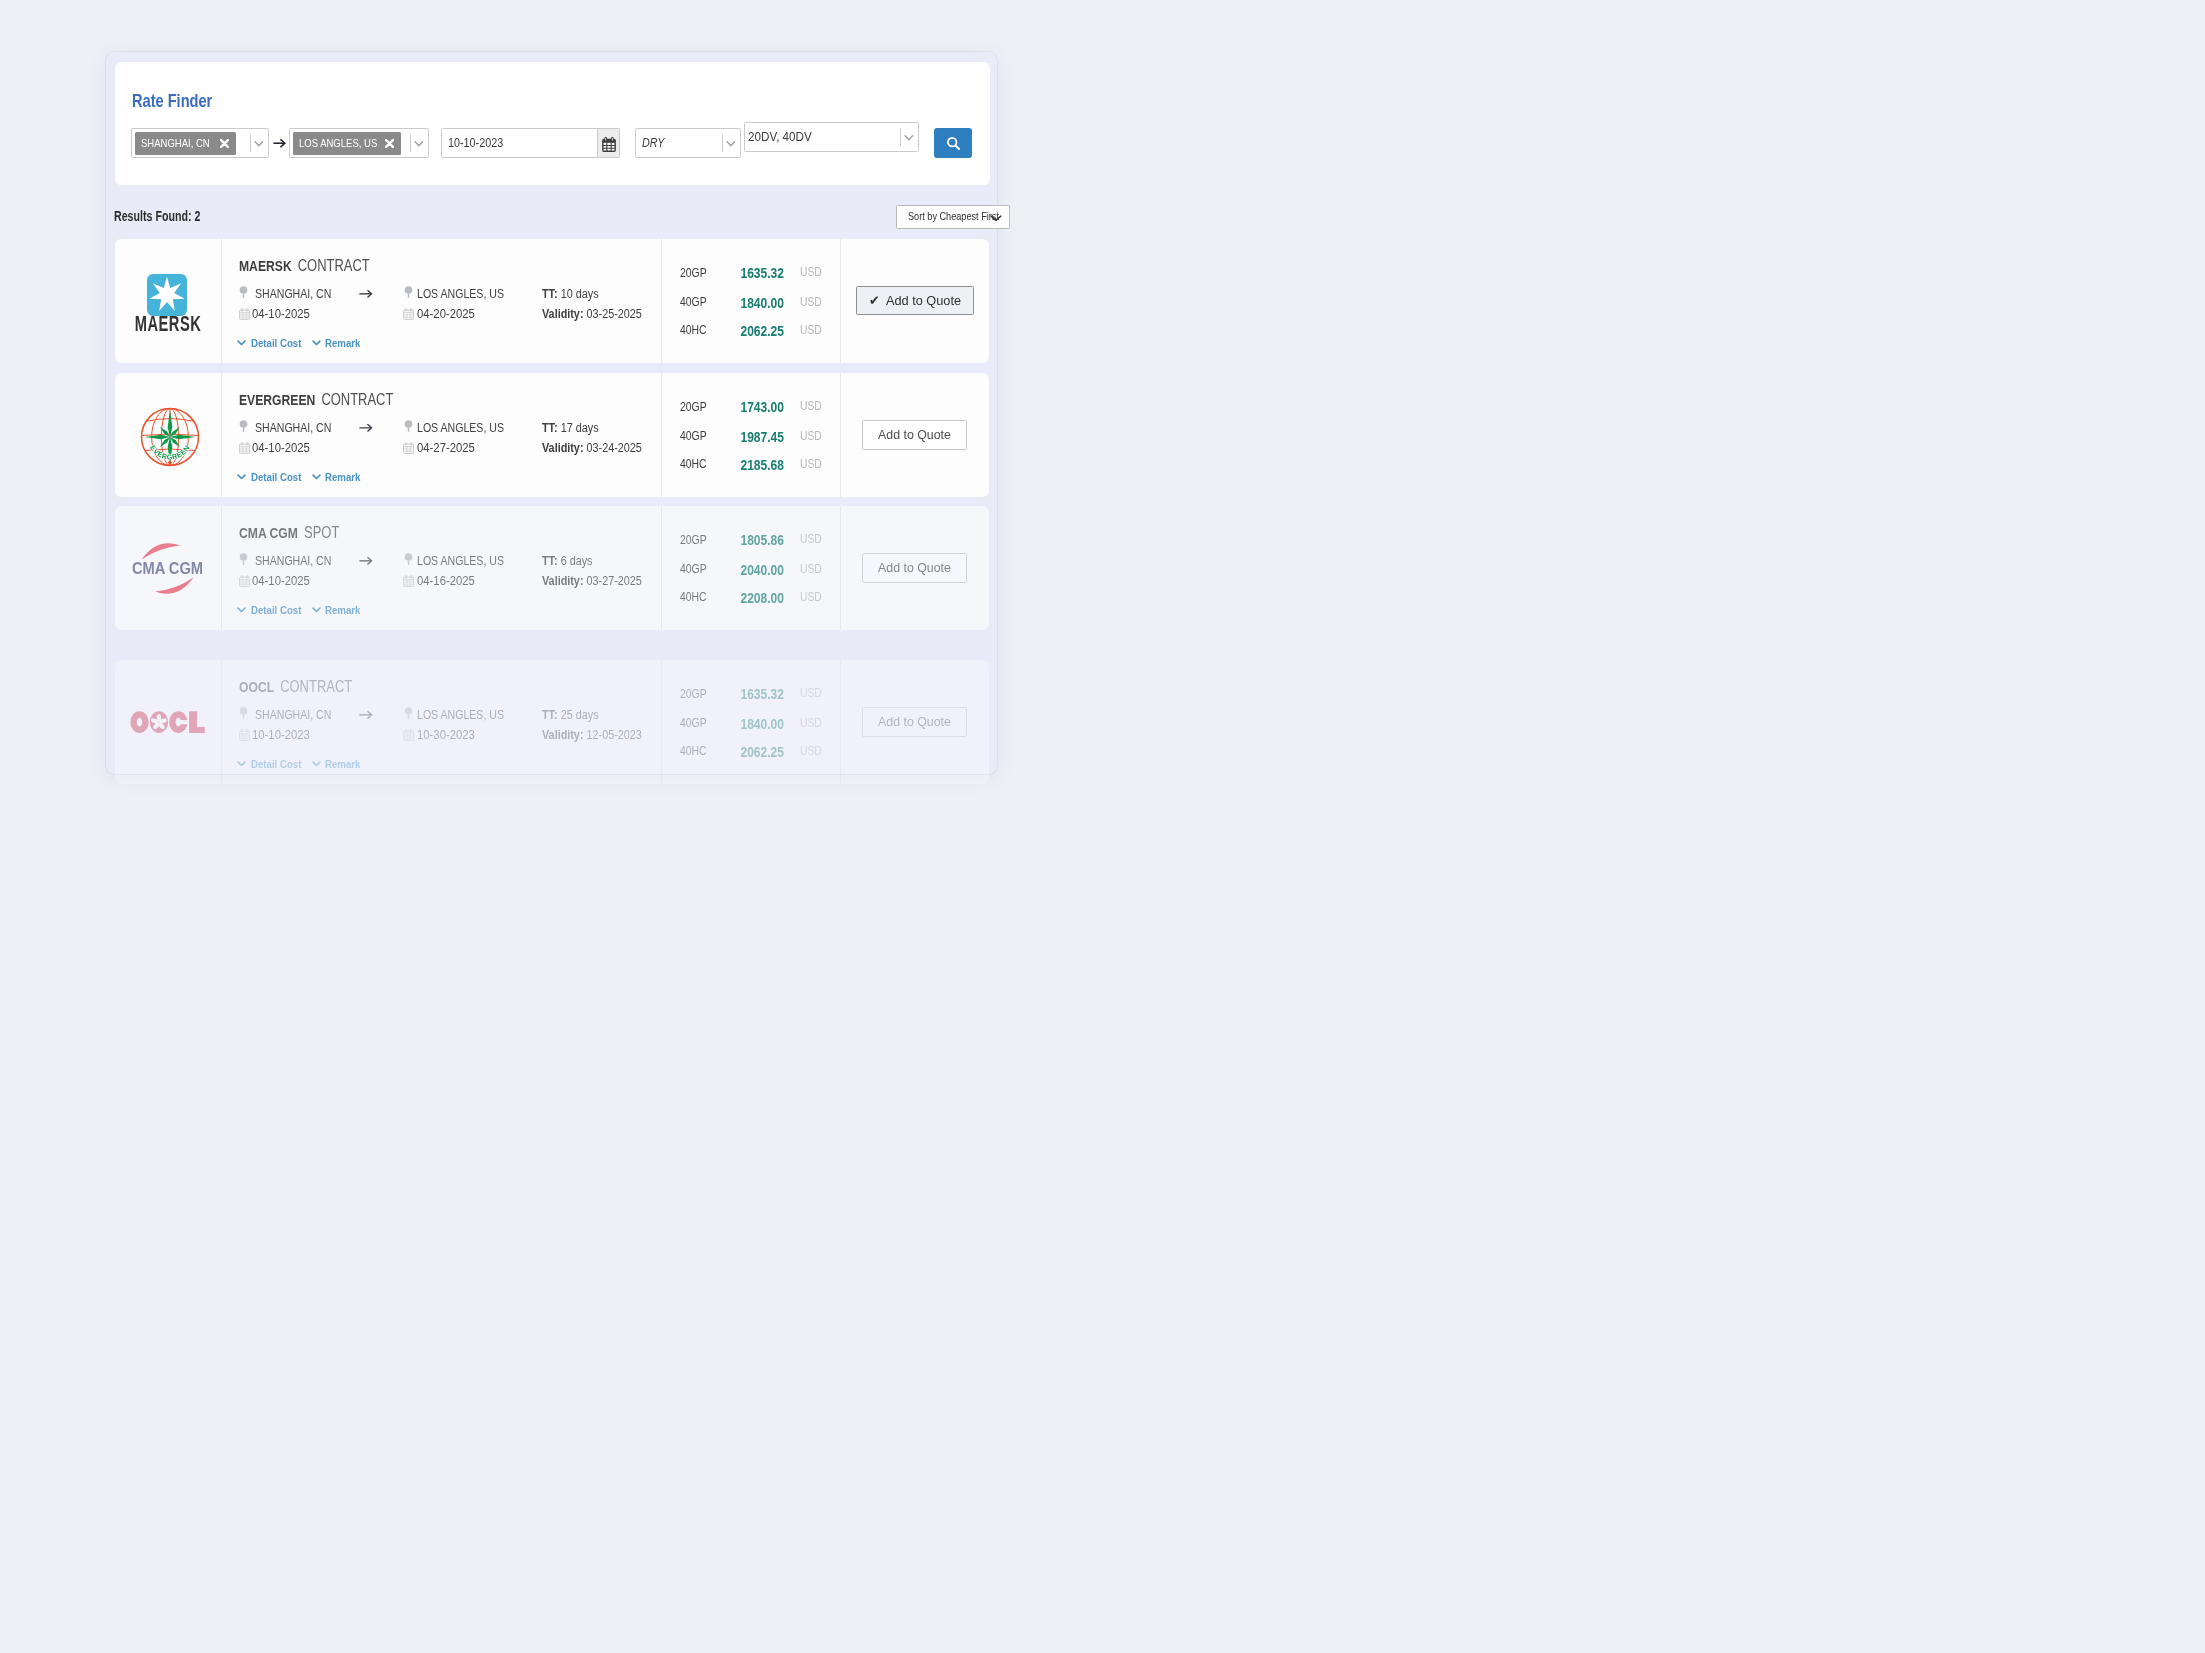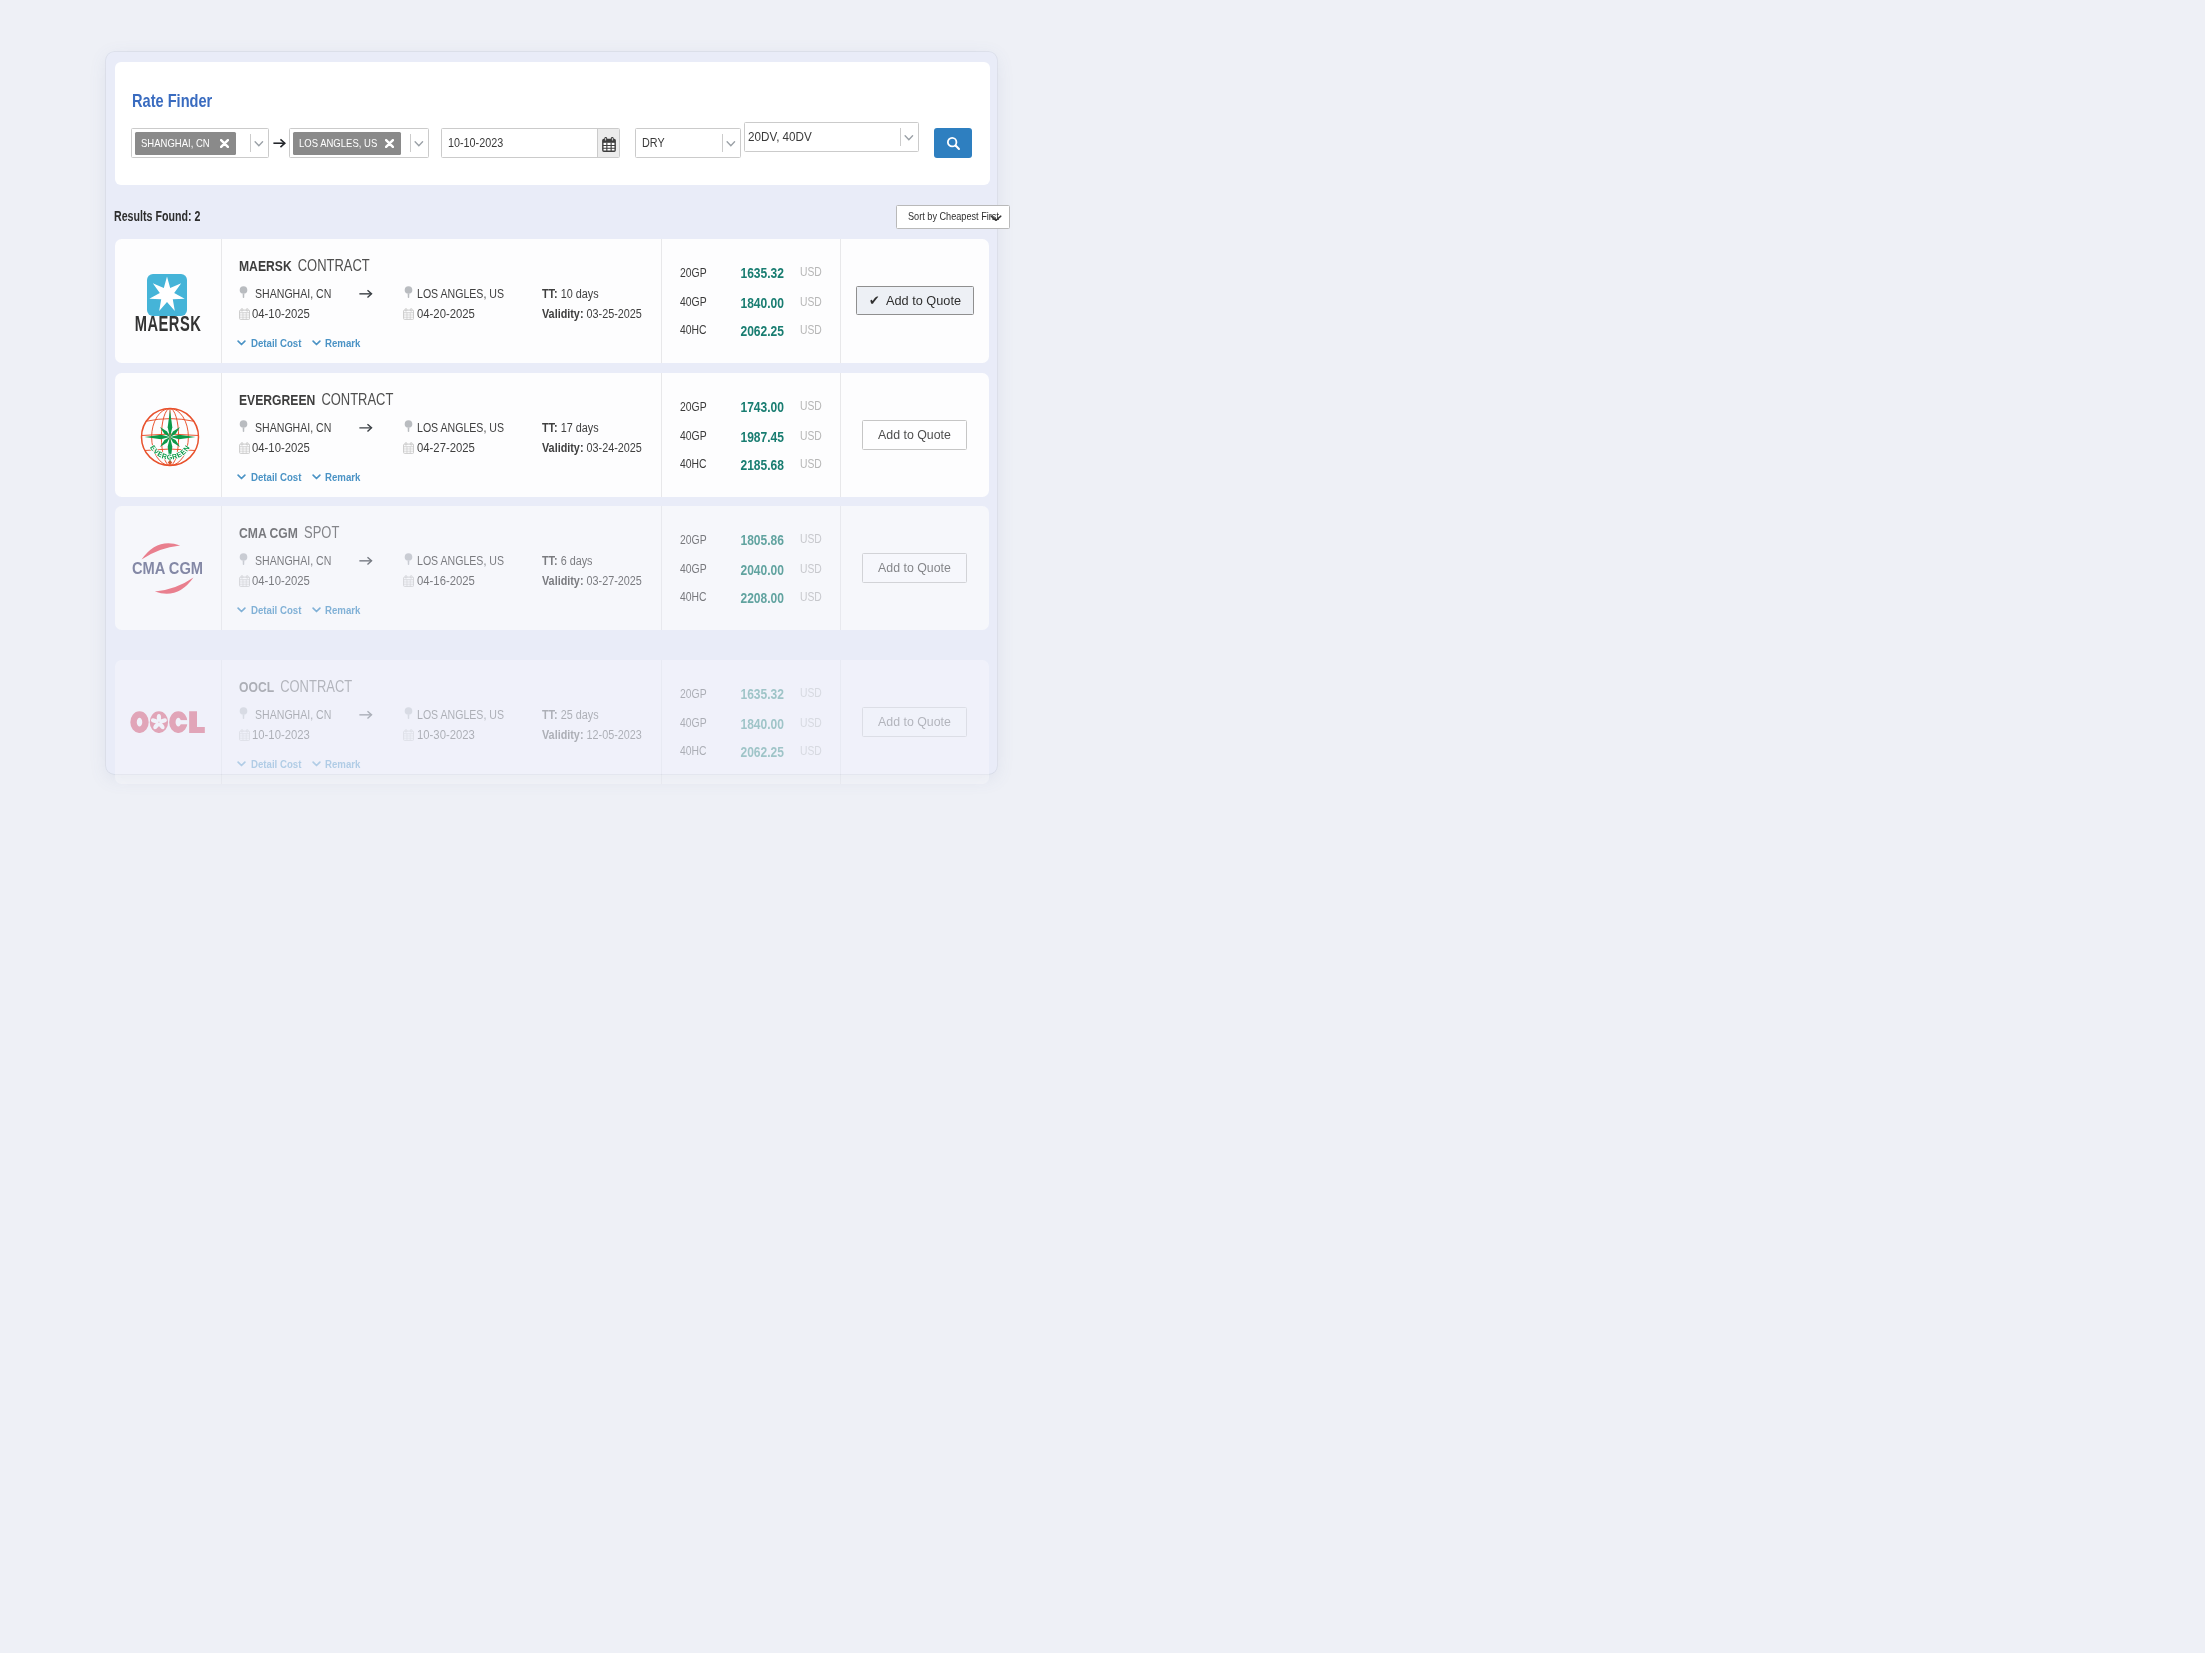--- a/index.html
+++ b/index.html
@@ -48,21 +48,21 @@
     <div style="position:absolute;right:0;top:0;bottom:0;width:21px;background:#ececec;border-left:0.7px solid #cbcbcb;">
       <div style="position:absolute;left:3.7px;top:7.5px;line-height:0;"><svg width="14" height="15" viewBox="0 0 15 16">
           <rect x="0.9" y="2.6" width="13.2" height="12.6" rx="1" fill="#ffffff" stroke="#3d3d3d" stroke-width="1.5"></rect>
           <path d="M0.9 3.2 h13.2 v3 h-13.2 z" fill="#3d3d3d"></path>
           <rect x="3" y="0.5" width="2" height="3.8" rx="0.9" fill="#ffffff" stroke="#3d3d3d" stroke-width="1.1"></rect>
           <rect x="10" y="0.5" width="2" height="3.8" rx="0.9" fill="#ffffff" stroke="#3d3d3d" stroke-width="1.1"></rect>
           <path d="M5.2 6.2 V15 M9.8 6.2 V15 M0.9 9.1 H14.1 M0.9 12 H14.1" stroke="#3d3d3d" stroke-width="1.2"></path>
         </svg></div>
     </div>
   </div>
-<div class="r" style="left:635px;width:106px;top:128px;height:30px;background:#ffffff;border:0.7px solid #cbcbcb;border-radius:1.5px;box-sizing:border-box;">
+<div class="r" style="left:635px;width:106px;top:128px;height:30px;background:#ffffff;border:0.7px solid #cbcbcb;border-radius:1.5px;box-sizing:border-box;font-style:italic;">
     <div style="position:absolute;left:6px;top:0;line-height:29px;font-size:12.7px;color:#3a3a3a;transform:scaleX(0.85);transform-origin:0 50%;white-space:nowrap;">DRY</div>
     <div style="position:absolute;right:17px;top:5.2px;bottom:5.2px;width:0.7px;background:#ccc;"></div>
     <div style="position:absolute;right:4.5px;top:12.3px;line-height:0;"><svg width="9.7" height="6" viewBox="0 0 13 8">
         <polyline points="1.5,1 6.5,6.3 11.5,1" fill="none" stroke="#9aa0a6" stroke-width="1.8" stroke-linecap="round"></polyline>
       </svg></div>
   </div>
 <div class="r" style="left:744px;width:175px;top:122px;height:30px;background:#ffffff;border:0.7px solid #cbcbcb;border-radius:1.5px;box-sizing:border-box;">
     <div style="position:absolute;left:3px;top:0;line-height:29px;font-size:12.7px;color:#3a3a3a;transform:scaleX(0.92);transform-origin:0 50%;white-space:nowrap;">20DV, 40DV</div>
     <div style="position:absolute;right:17px;top:5.2px;bottom:5.2px;width:0.7px;background:#ccc;"></div>
     <div style="position:absolute;right:4.5px;top:12.3px;line-height:0;"><svg width="9.7" height="6" viewBox="0 0 13 8">

